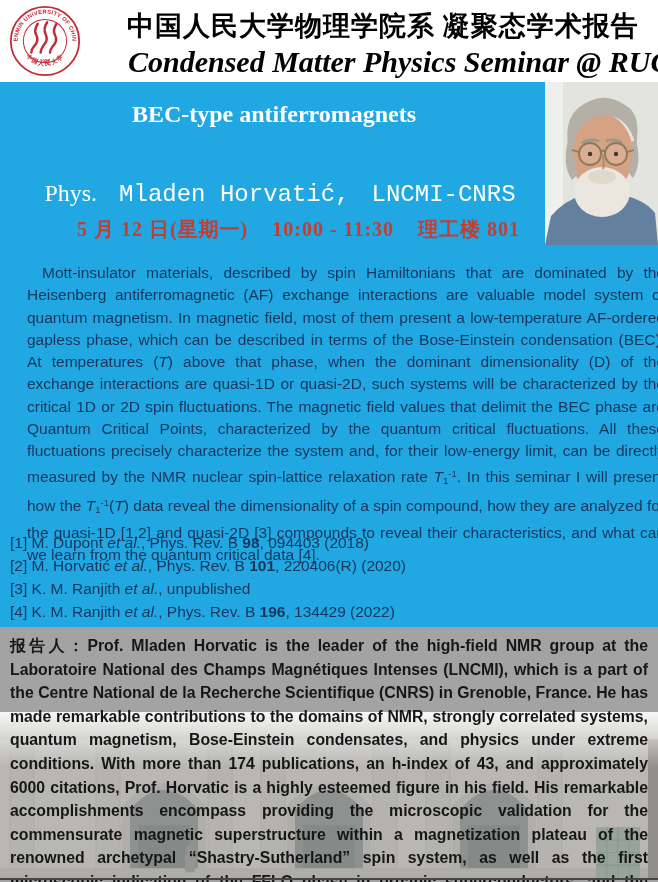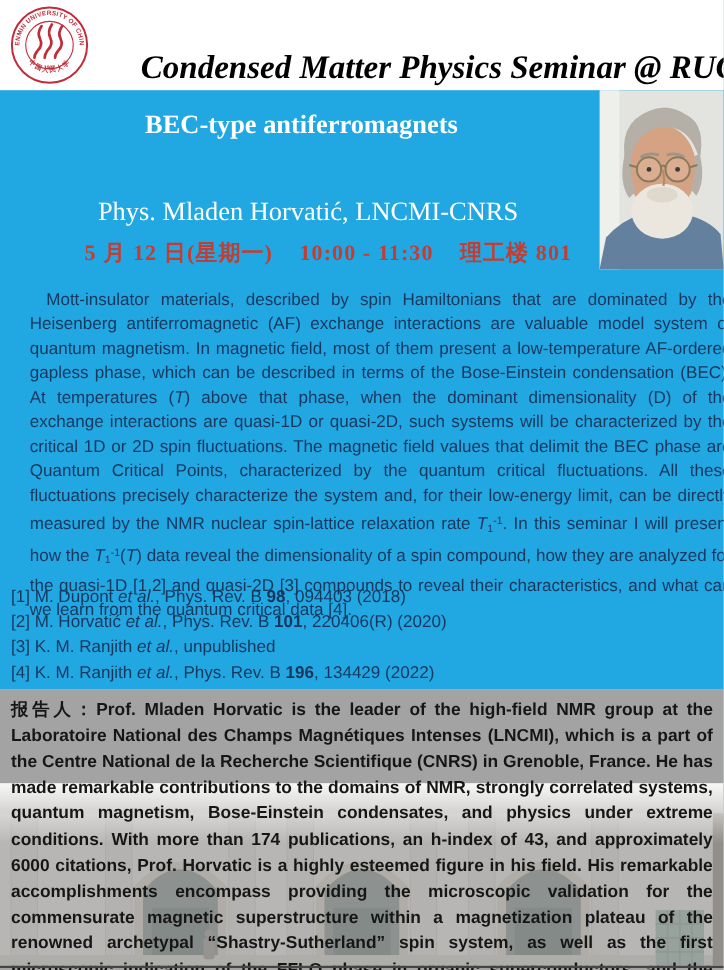--- a/index.html
+++ b/index.html
@@ -26,21 +26,21 @@
   .portrait{position:absolute;top:0;right:0;width:113px;height:163px;display:block;}
   .b-title{
     position:absolute;top:15px;left:0;width:548px;text-align:center;
     font-family:"Liberation Serif",serif;font-weight:bold;font-size:24px;
     line-height:34px;color:#fff;
   }
   .b-speaker{
     position:absolute;top:98px;left:0;width:560px;text-align:center;
     font-family:"Liberation Serif",serif;font-size:24px;color:#fff;white-space:nowrap;
   }
-  .b-speaker .gap-sm{margin-left:6px;}
+  .b-speaker .gap-sm{margin-left:22px;font-family:Liberation Mono, monospace;}
   .b-date{
     position:absolute;top:134px;left:0;width:565px;text-align:center;
     font-family:"Liberation Serif",serif;font-weight:bold;font-size:20px;
     letter-spacing:1px;color:#c63c30;white-space:nowrap;margin-left:16px;
   }
   .b-date .gap{margin-left:24px;}
   .abstract{
     position:absolute;top:180px;left:27px;width:638px;
     text-align:justify;text-indent:15px;
     font-size:15.5px;line-height:22.3px;color:#17375e;
@@ -83,20 +83,21 @@
       <text font-size="8.5" font-weight="bold" fill="#c22b38" letter-spacing="1.5">
         <textPath href="#ringBottom" startOffset="50%" text-anchor="middle">中国人民大学</textPath>
       </text>
       <g stroke="#c22b38" stroke-width="3.4" fill="none" stroke-linecap="round">
         <path d="M40 26 q-6 9 -2 16 q4 8 -3 15 q-4 5 -4 9"></path>
         <path d="M53 24 q-6 9 -2 17 q4 8 -3 15 q-4 6 -4 10"></path>
         <path d="M66 26 q-6 9 -2 16 q4 8 -3 15 q-4 5 -4 9"></path>
       </g>
       <text x="50" y="80" font-size="6.5" font-weight="bold" fill="#c22b38" text-anchor="middle">1937</text>
     </svg>
+    <div class="hdr-zh">中国人民大学物理学院系 凝聚态学术报告</div>
     <div class="hdr-en">Condensed Matter Physics Seminar @ RUC Physics</div>
   </div>
 
   <div class="banner" style="background-color: rgb(33, 167, 226);">
 
     <svg class="portrait" viewBox="0 0 113 163" preserveAspectRatio="none">
       <rect x="0" y="0" width="113" height="163" fill="#e3e4df"></rect>
       <rect x="0" y="0" width="18" height="163" fill="#eef0eb"></rect>
       <path d="M0 163 L6 134 Q20 118 38 113 L78 113 Q100 118 110 131 L113 163 Z" fill="#64809f"></path>
       <path d="M38 113 L57 130 L77 113" stroke="#4a628b" stroke-width="3" fill="none"></path>

